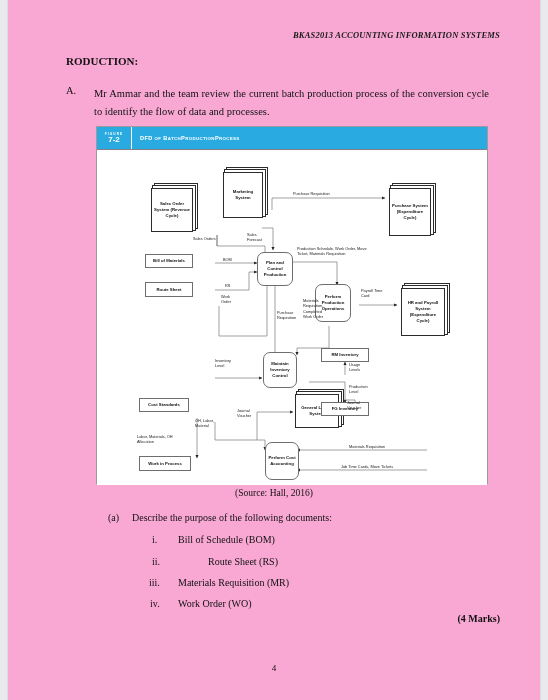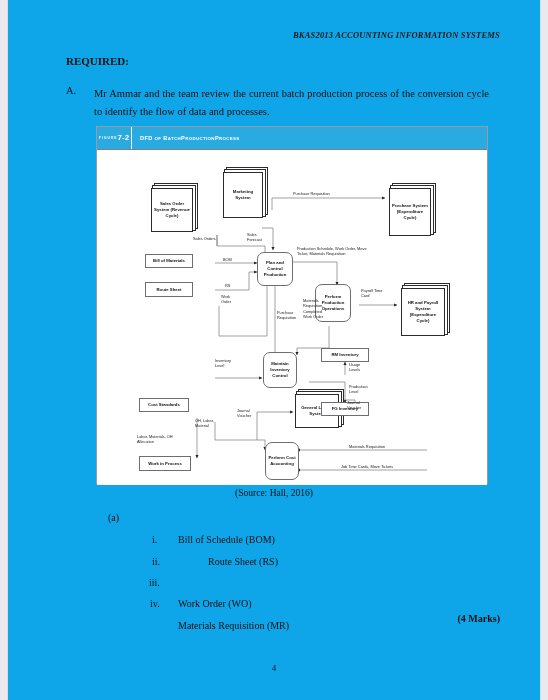--- a/index.html
+++ b/index.html
@@ -3,21 +3,21 @@
 <meta charset="utf-8">
 <style>
   html,body{margin:0;padding:0;}
   body{
     width:548px;height:700px;overflow:hidden;
     background:#e9e9ee;
     font-family:"Liberation Serif", serif;
   }
   .page{
     position:absolute;left:8px;top:0;width:532px;height:700px;
-    background:#0ea5e9;
+    background:#f9a8d4;
     box-shadow:0 0 0 1px #dcdce3;
   }
   .doc-header{
     position:absolute;right:40px;top:30px;
     font-size:8.5px;font-weight:bold;font-style:italic;
     letter-spacing:.2px;color:#1a1a1a;
   }
   .required{
     position:absolute;left:58px;top:55px;
     font-size:11px;font-weight:bold;color:#111;
@@ -31,21 +31,21 @@
   
   .figure{
     position:absolute;left:88px;top:126px;width:392px;height:358px;
     border:1px solid #9a9aa2;background:#fff;box-sizing:border-box;
   }
   .fig-bar{
     position:relative;height:22px;background:#29ABE2;
     border-bottom:1px solid #7f7f87;display:flex;align-items:stretch;
   }
   .fig-num{
-    width:34px;display:flex;flex-direction:row;align-items:center;
+    width:34px;display:flex;flex-direction:column;align-items:center;
     justify-content:center;color:#fff;border-right:1px solid #fff;
     font-family:"Liberation Sans",sans-serif;
   }
   .fig-num .lbl{font-size:3.2px;letter-spacing:1.1px;font-weight:bold;}
   .fig-num .num{font-size:8px;font-weight:bold;line-height:1;}
   .fig-title{
     display:flex;align-items:center;padding-left:8px;color:#fff;
     font-family:"Liberation Sans",sans-serif;font-size:5.6px;
     font-weight:bold;letter-spacing:.35px;
   }
@@ -90,21 +90,21 @@
   .ri{position:absolute;font-size:10px;color:#111;}
   .marks{position:absolute;right:40px;top:613px;font-size:10px;font-weight:bold;color:#111;}
   .pnum{position:absolute;left:0;right:0;top:663px;text-align:center;font-size:9px;color:#111;}
 </style>
 </head>
 <body>
 
 <div class="page">
 
   <div class="doc-header">BKAS2013 ACCOUNTING INFORMATION SYSTEMS</div>
-  <div class="required">REQUIRED:</div>
+  <div class="required">RODUCTION:</div>
 
   <div class="qa-letter">A.</div>
   <div class="qa-text">Mr Ammar and the team review the current batch production process of the conversion cycle to identify the flow of data and processes.</div>
 
   <div class="figure">
 
     <div class="fig-bar">
       <div class="fig-num">
         <span class="lbl">FIGURE</span>
         <span class="num">7-2</span>
@@ -254,29 +254,30 @@
       <div class="flab" style="left:40px;top:284px;width:44px;">Labor, Materials, OH Allocation</div>
       <div class="flab" style="left:252px;top:294px;">Materials Requisition</div>
       <div class="flab" style="left:244px;top:314px;">Job Time Cards, Move Tickets</div>
 
     </div>
   </div>
 
   <div class="caption">(Source: Hall, 2016)</div>
 
   <div class="sub-a">(a)</div>
+  <div class="sub-a-t">Describe the purpose of the following documents:</div>
 
   <div class="rn" style="left:144px;top:534px;">i.</div>
   <div class="ri" style="left:170px;top:534px;">Bill of Schedule (BOM)</div>
 
   <div class="rn" style="left:144px;top:556px;">ii.</div>
   <div class="ri" style="left:170px;top:556px;margin-left:30px;">Route Sheet (RS)</div>
 
   <div class="rn" style="left:141px;top:577px;">iii.</div>
-  <div class="ri" style="left:170px;top:577px;margin-top:43px;">Materials Requisition (MR)</div>
+  <div class="ri" style="left:170px;top:577px;">Materials Requisition (MR)</div>
 
   <div class="rn" style="left:142px;top:598px;">iv.</div>
   <div class="ri" style="left:170px;top:598px;">Work Order (WO)</div>
 
   <div class="marks">(4 Marks)</div>
   <div class="pnum">4</div>
 
 </div>
 
 </body></html>

